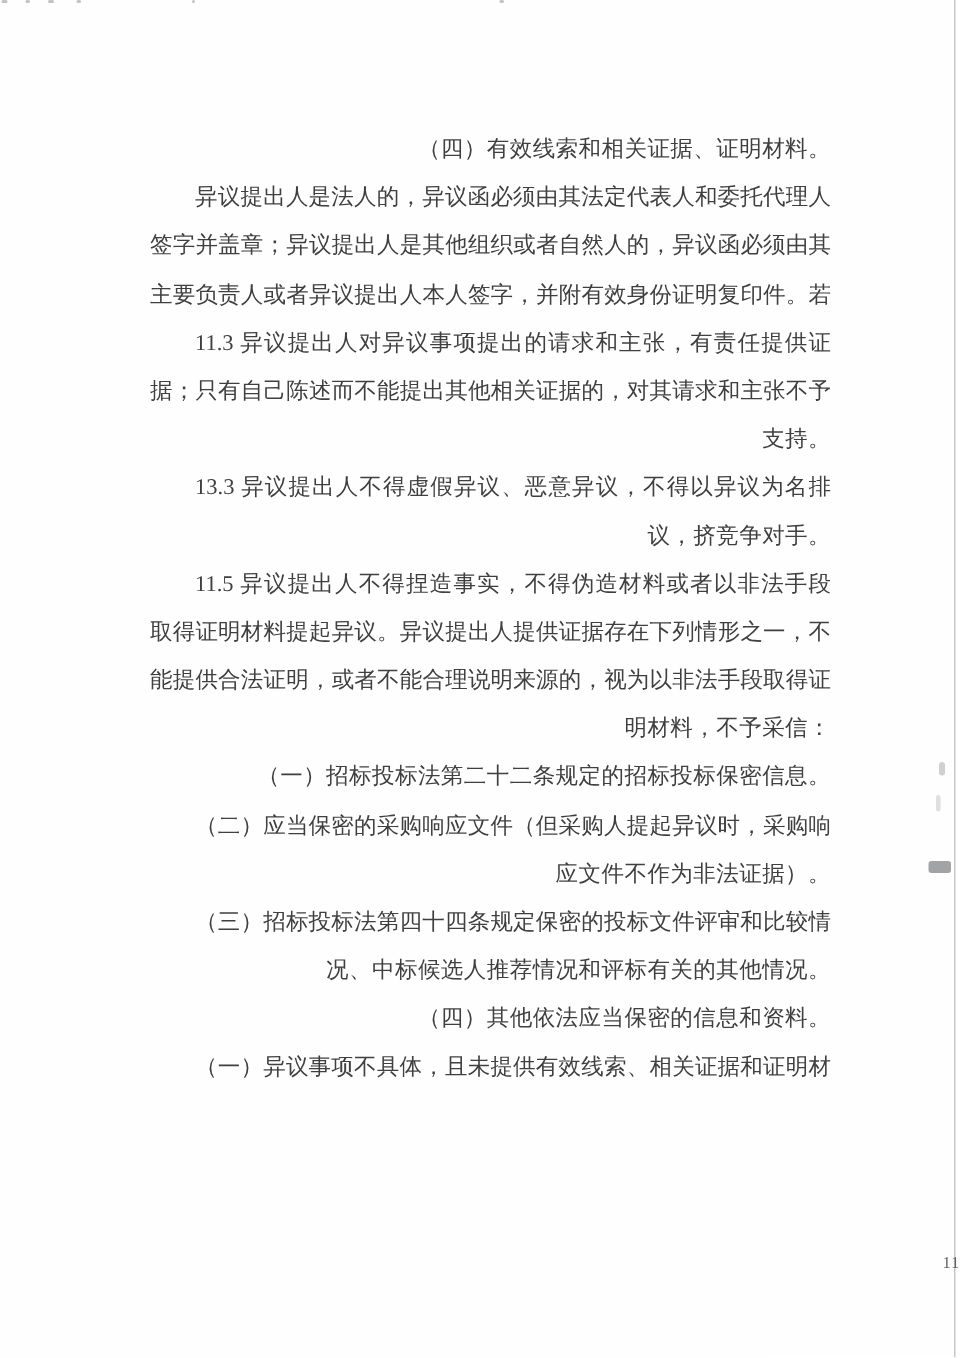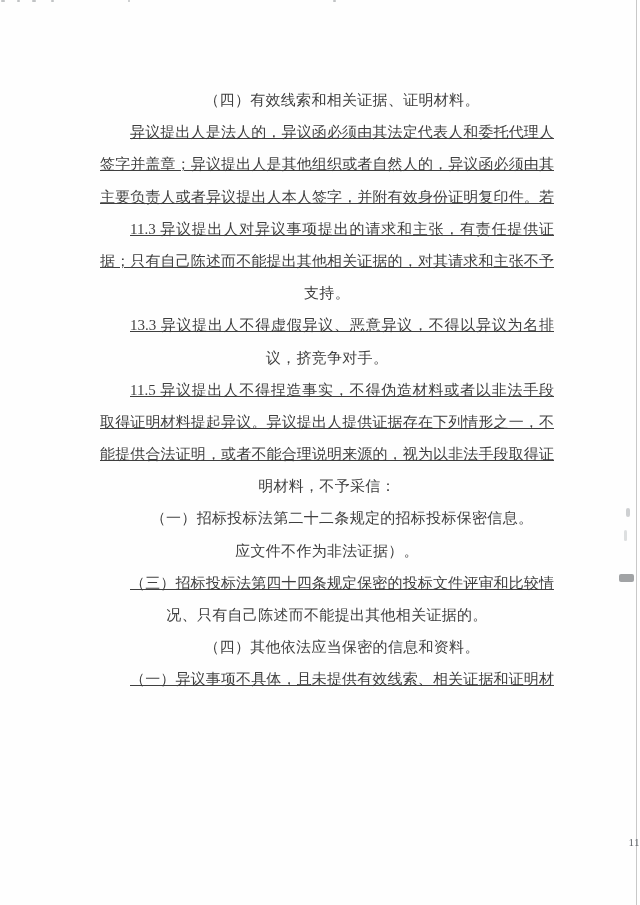--- a/index.html
+++ b/index.html
@@ -35,29 +35,28 @@
     left: 100px;
     width: 454px;
     color: #3f3f3f;
     font-size: 15px;
     letter-spacing: 0.3px;
   }
   .line {
     height: 32.2px;
     line-height: 32.2px;
     white-space: nowrap;
-    text-align: center;
+    text-align: right;
   }
   .line.j {
     white-space: normal;
     text-align: justify;
     text-align-last: justify;
     text-justify: inter-character;
     letter-spacing: 0;
-    text-decoration: underline;
   }
   .line.ind {
     padding-left: 30px;
   }
   .line.j.ind {
     width: 424px;
   }
   .page-number {
     position: absolute;
     top: 836px;
@@ -110,23 +109,24 @@
       <div class="line j ind">11.3 异议提出人对异议事项提出的请求和主张，有责任提供证</div>
       <div class="line j">据；只有自己陈述而不能提出其他相关证据的，对其请求和主张不予</div>
       <div class="line">支持。</div>
       <div class="line j ind">13.3 异议提出人不得虚假异议、恶意异议，不得以异议为名排</div>
       <div class="line">议，挤竞争对手。</div>
       <div class="line j ind">11.5 异议提出人不得捏造事实，不得伪造材料或者以非法手段</div>
       <div class="line j">取得证明材料提起异议。异议提出人提供证据存在下列情形之一，不</div>
       <div class="line j">能提供合法证明，或者不能合理说明来源的，视为以非法手段取得证</div>
       <div class="line">明材料，不予采信：</div>
       <div class="line ind">（一）招标投标法第二十二条规定的招标投标保密信息。</div>
+      <div class="line j ind">（二）应当保密的采购响应文件（但采购人提起异议时，采购响</div>
       <div class="line">应文件不作为非法证据）。</div>
       <div class="line j ind">（三）招标投标法第四十四条规定保密的投标文件评审和比较情</div>
-      <div class="line">况、只有自己陈述而不能提出其他相关证据的。</div>
+      <div class="line">况、中标候选人推荐情况和评标有关的其他情况。</div>
       <div class="line ind">（四）其他依法应当保密的信息和资料。</div>
       <div class="line j ind">（一）异议事项不具体，且未提供有效线索、相关证据和证明材</div>
     </div>
 
   <div class="smudge sm1"></div>
   <div class="smudge sm2"></div>
   <div class="smudge sm3"></div>
 
   <div class="edge-line"></div>
 

